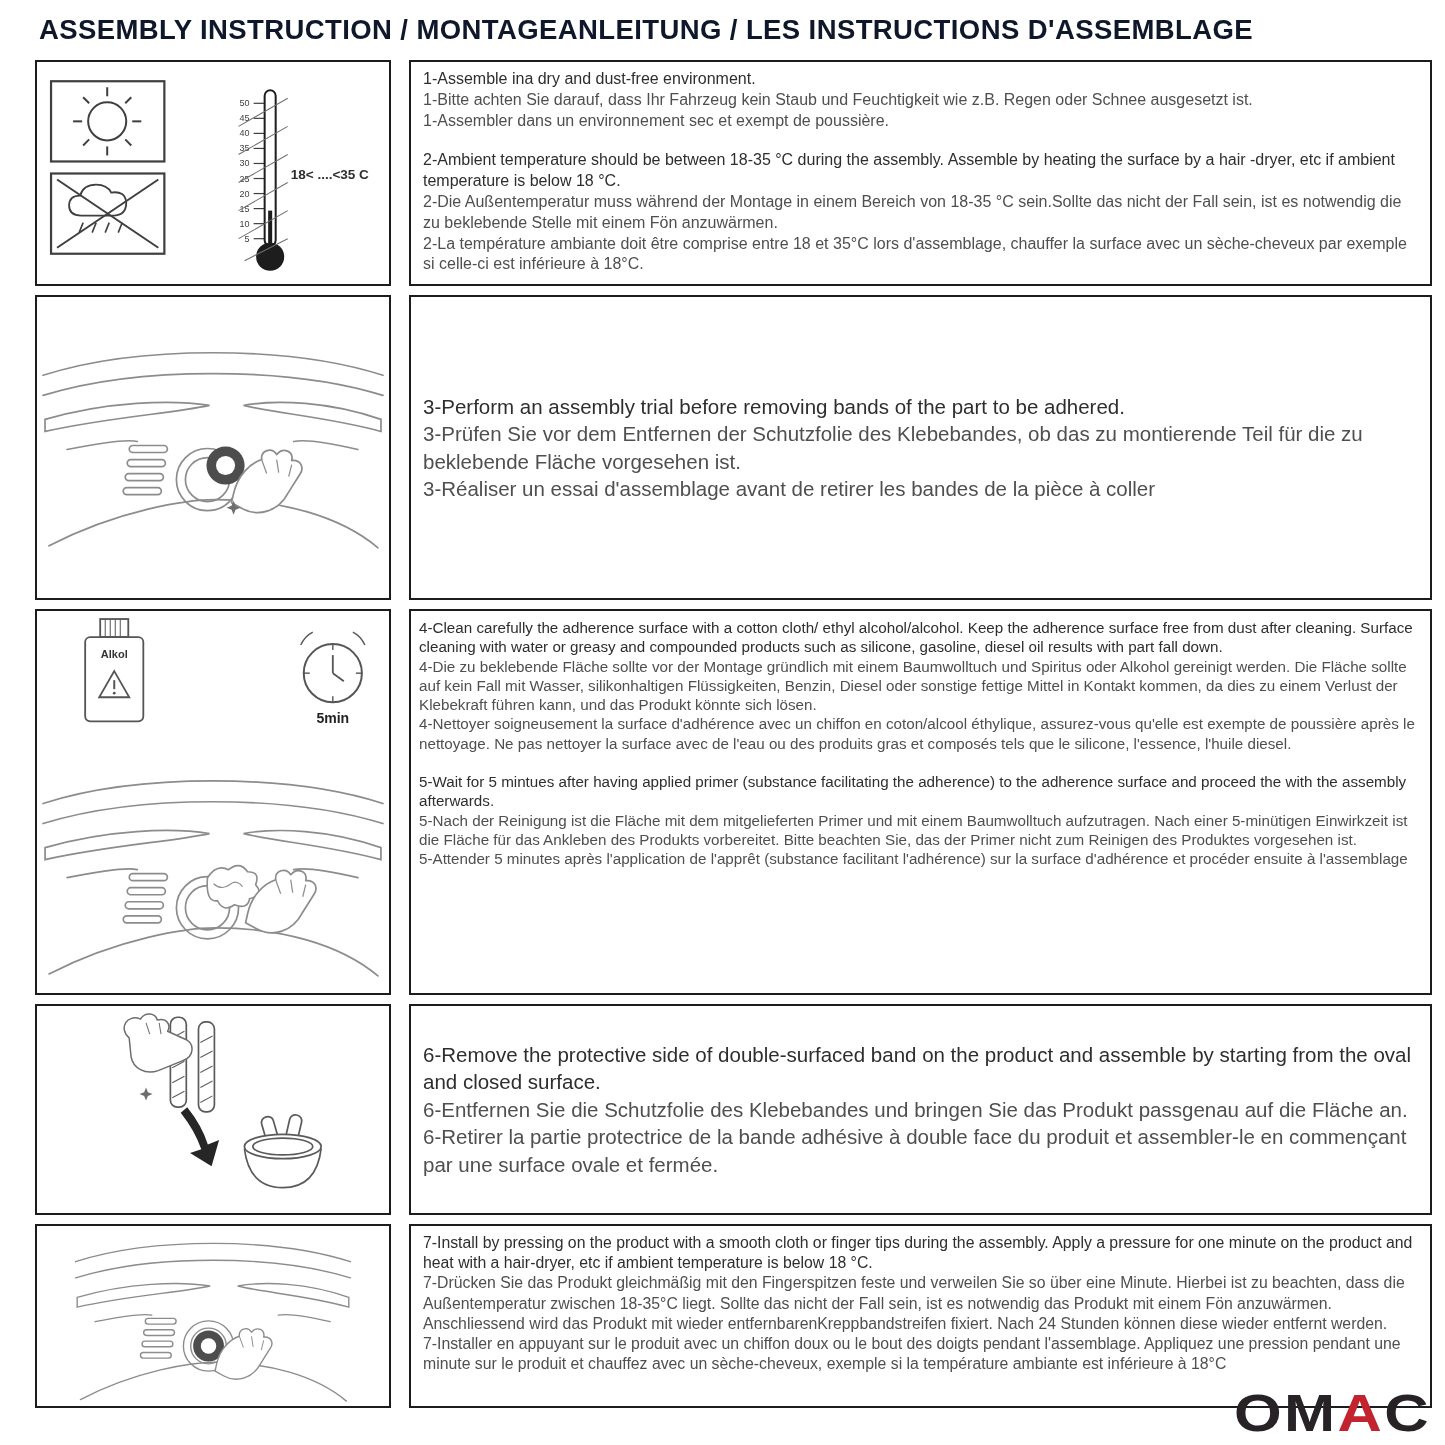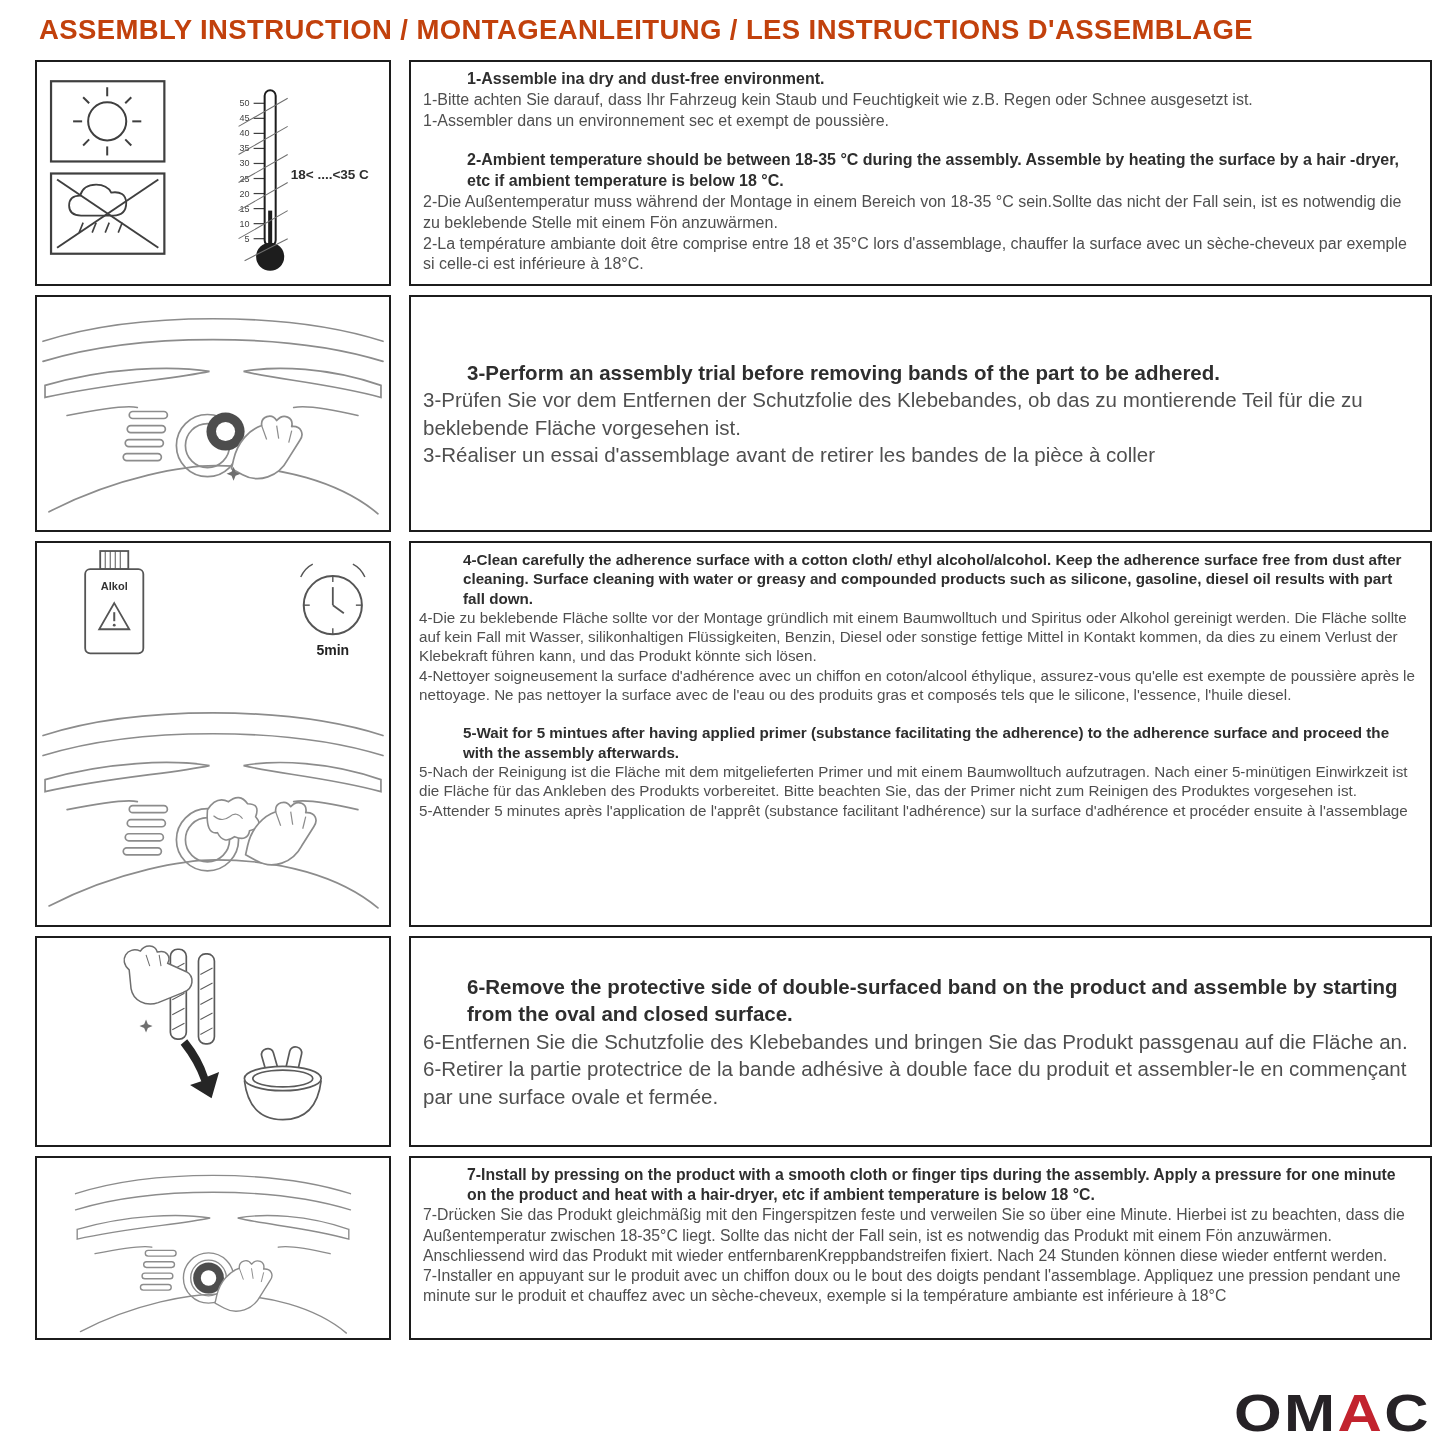--- a/index.html
+++ b/index.html
@@ -3,32 +3,32 @@
 <meta charset="utf-8">
 <style>
   * { margin:0; padding:0; box-sizing:border-box; }
   html,body { background:#ffffff; }
   body {
     width:1445px; height:1445px; position:relative; overflow:hidden;
     font-family:"Liberation Sans", sans-serif; color:#4f4f4f;
   }
   .page { padding:10px 13px 0 35px; }
   .title {
-    color:#c2410c; font-size:27.5px; font-weight:800; letter-spacing:.4px;
+    color:#0f172a; font-size:27.5px; font-weight:800; letter-spacing:.4px;
     margin:4px 0 14px 4px; white-space:nowrap;
   }
   .row { display:flex; gap:18px; margin-bottom:9px; }
   .illus {
     width:356px; flex:0 0 356px; border:2.5px solid #1c1c1c; background:#fff; overflow:hidden;
   }
   .illus svg { display:block; width:100%; height:100%; }
   .textbox { flex:1; border:2.5px solid #1c1c1c; background:#fff; padding:7px 12px; }
   .textbox.center { display:flex; flex-direction:column; justify-content:center; }
   p { margin:0; }
-  .b { font-weight:bold; color:#2e2e2e;margin-left:44px; }
+  .b { font-weight:normal; color:#2e2e2e; }
   .g { color:#4f4f4f; }
   .gap { margin-top:19px; }
   .t-s { font-size:16px; line-height:1.3; }
   .t-l { font-size:20.5px; line-height:1.34; }
   .t-m { font-size:15.2px; line-height:1.27;padding-left:8px; }
   .t-5 { font-size:15.8px; line-height:1.28; }
   .logo {
     position:absolute; right:14px; bottom:2px;
     font-size:52px; font-weight:800; letter-spacing:2px; color:#262226;
     transform:scaleX(1.18); transform-origin:right bottom; white-space:nowrap;
@@ -141,21 +141,21 @@
     <div class="textbox t-s">
       <p class="b">1-Assemble ina dry and dust-free environment.</p>
       <p class="g">1-Bitte achten Sie darauf, dass Ihr Fahrzeug kein Staub und Feuchtigkeit wie z.B. Regen oder Schnee ausgesetzt ist.</p>
       <p class="g">1-Assembler dans un environnement sec et exempt de poussière.</p>
       <p class="b gap">2-Ambient temperature should be between 18-35 °C  during the assembly. Assemble by heating the surface by a hair -dryer, etc if ambient temperature is below 18 °C.</p>
       <p class="g">2-Die Außentemperatur muss während der Montage in einem Bereich von 18-35 °C  sein.Sollte das nicht der Fall sein, ist es notwendig die zu beklebende Stelle mit einem Fön anzuwärmen.</p>
       <p class="g">2-La température ambiante doit être comprise entre 18 et 35°C lors d'assemblage, chauffer la surface avec un sèche-cheveux par exemple si celle-ci est inférieure à 18°C.</p>
     </div>
   </div>
 
-  <div class="row" style="height:237px">
+  <div class="row" style="height:305px">
     <div class="illus">
       <svg viewBox="0 0 351 232">
         <use href="#car-front"></use>
         <g>
           <circle cx="188" cy="134" r="19" fill="#4d4d4d"></circle>
           <circle cx="188" cy="134" r="9.5" fill="#ffffff"></circle>
         </g>
         <use href="#hand-right" transform="translate(0,6)"></use>
         <path transform="translate(196,176)" d="M0,-7 L2,-2 L7,0 L2,2 L0,7 L-2,2 L-7,0 L-2,-2 Z" fill="#6f6f6f"></path>
       </svg>

